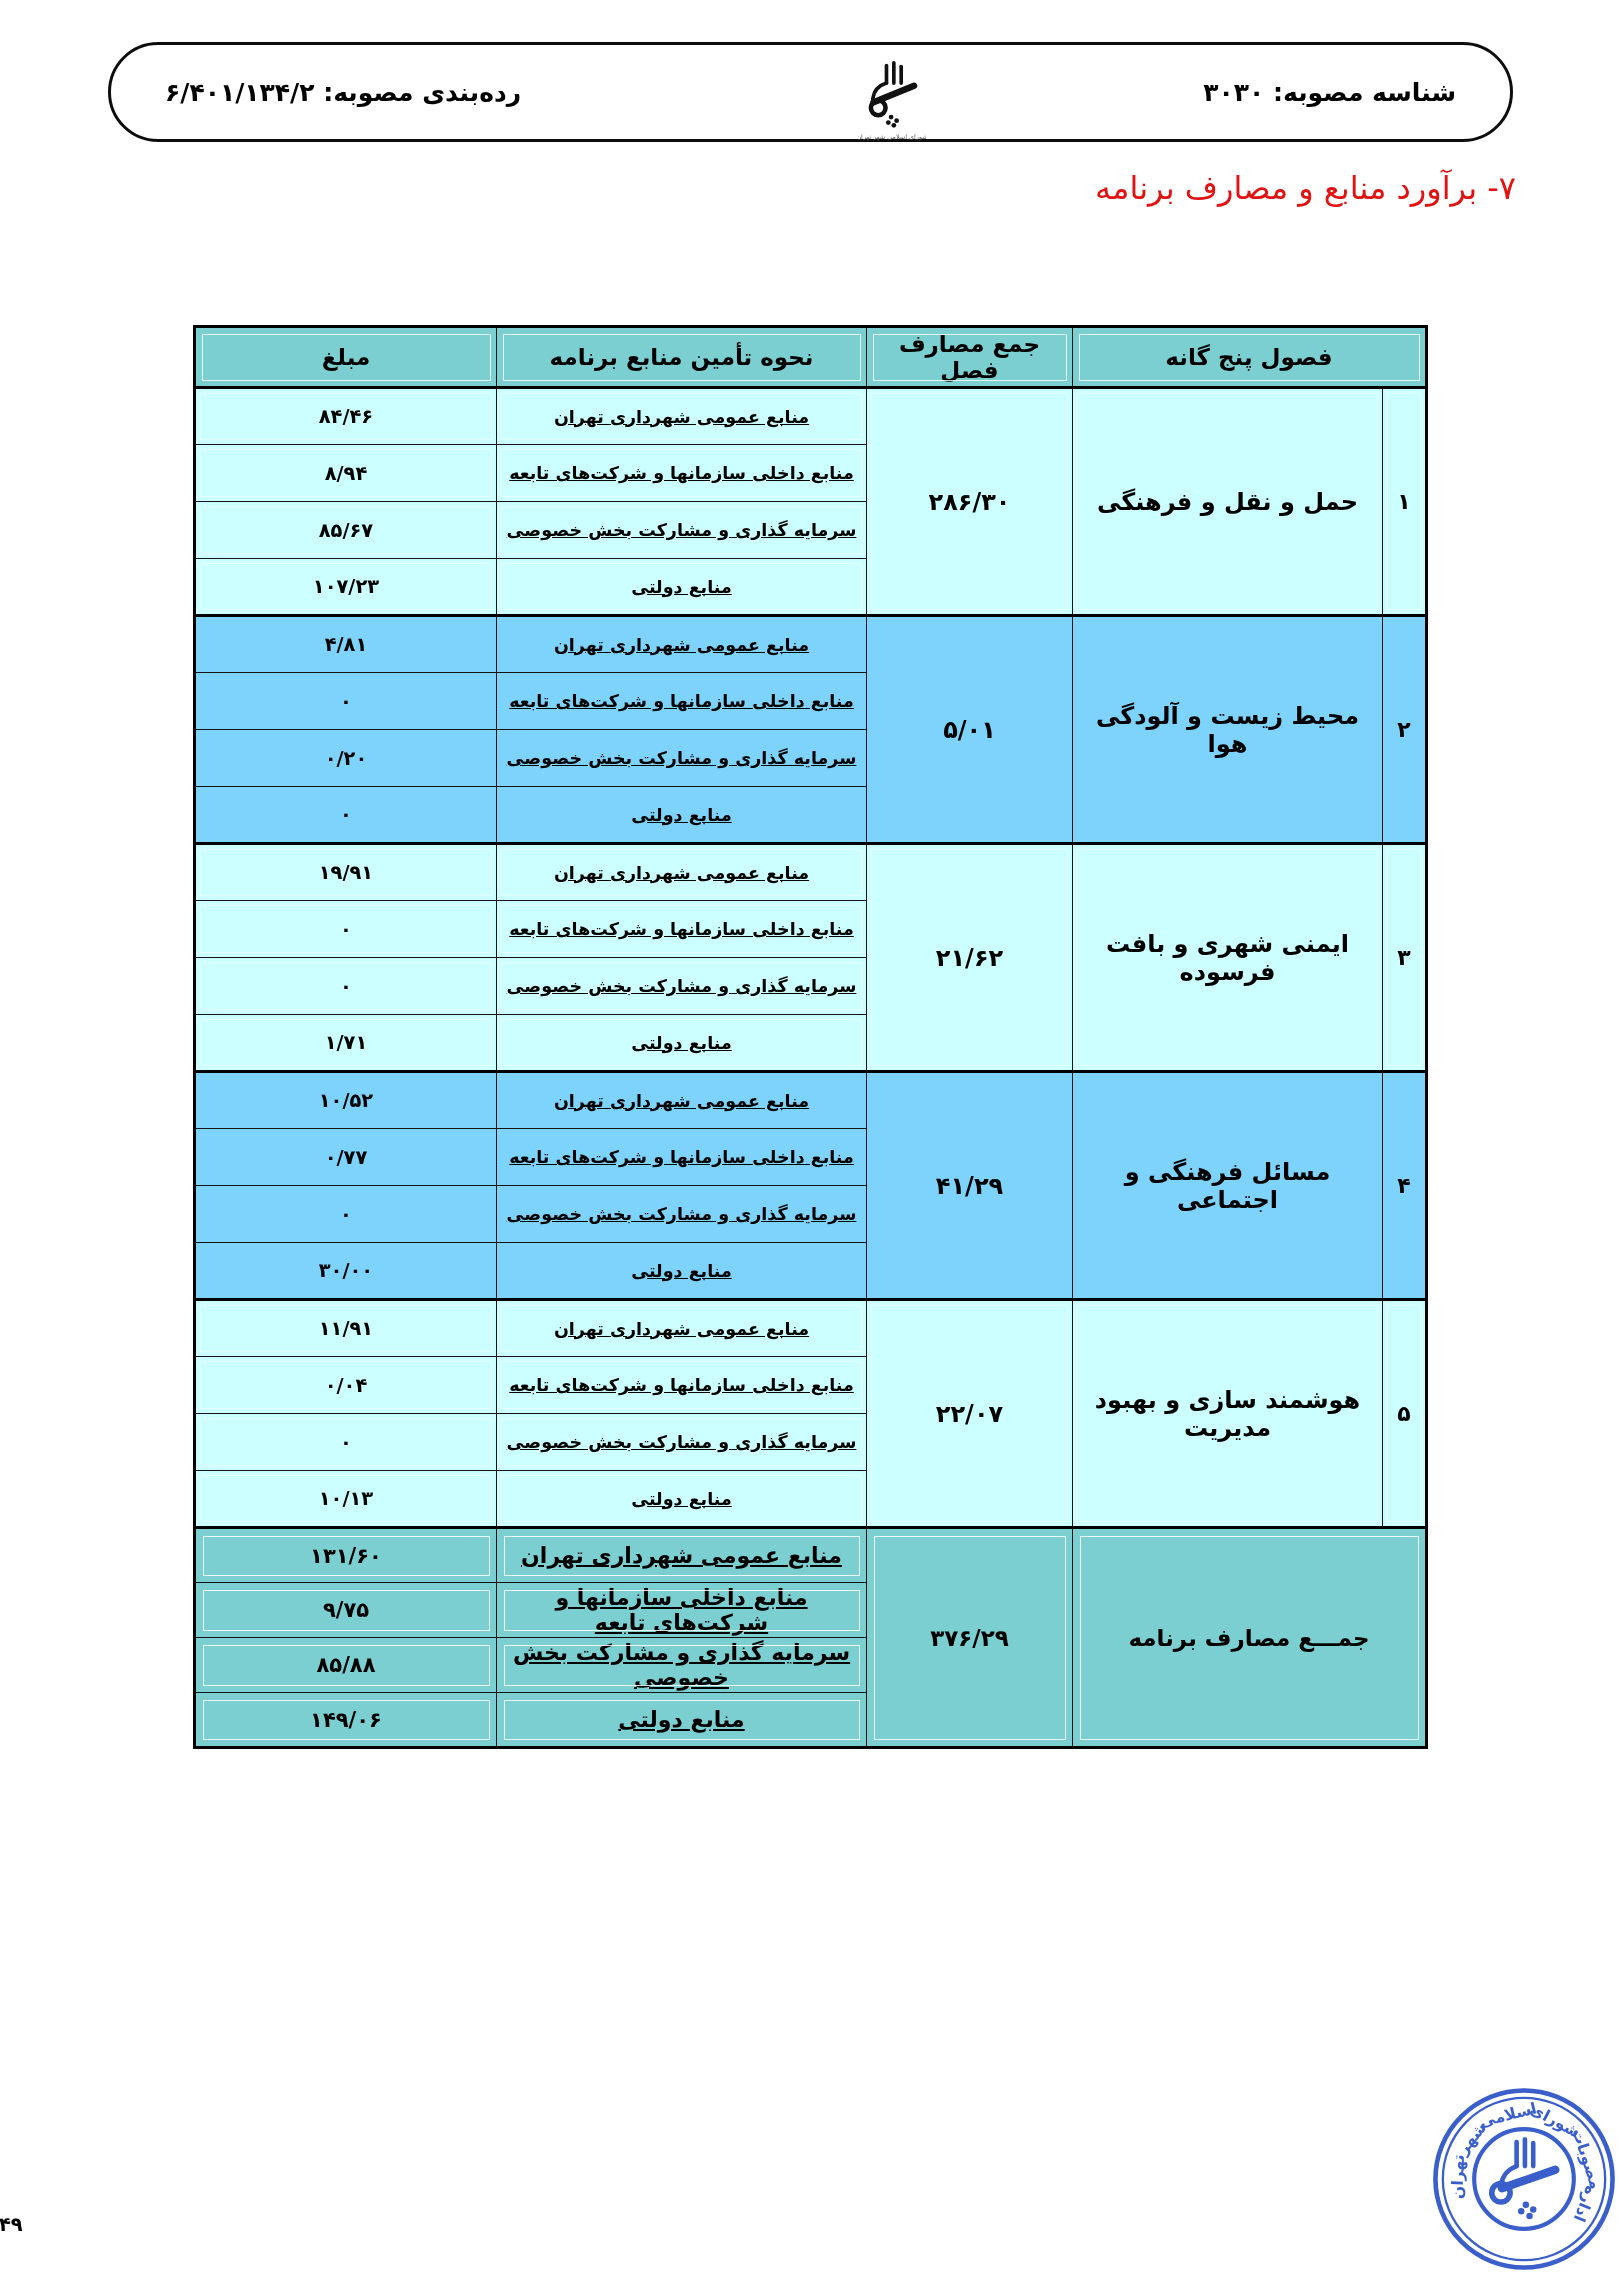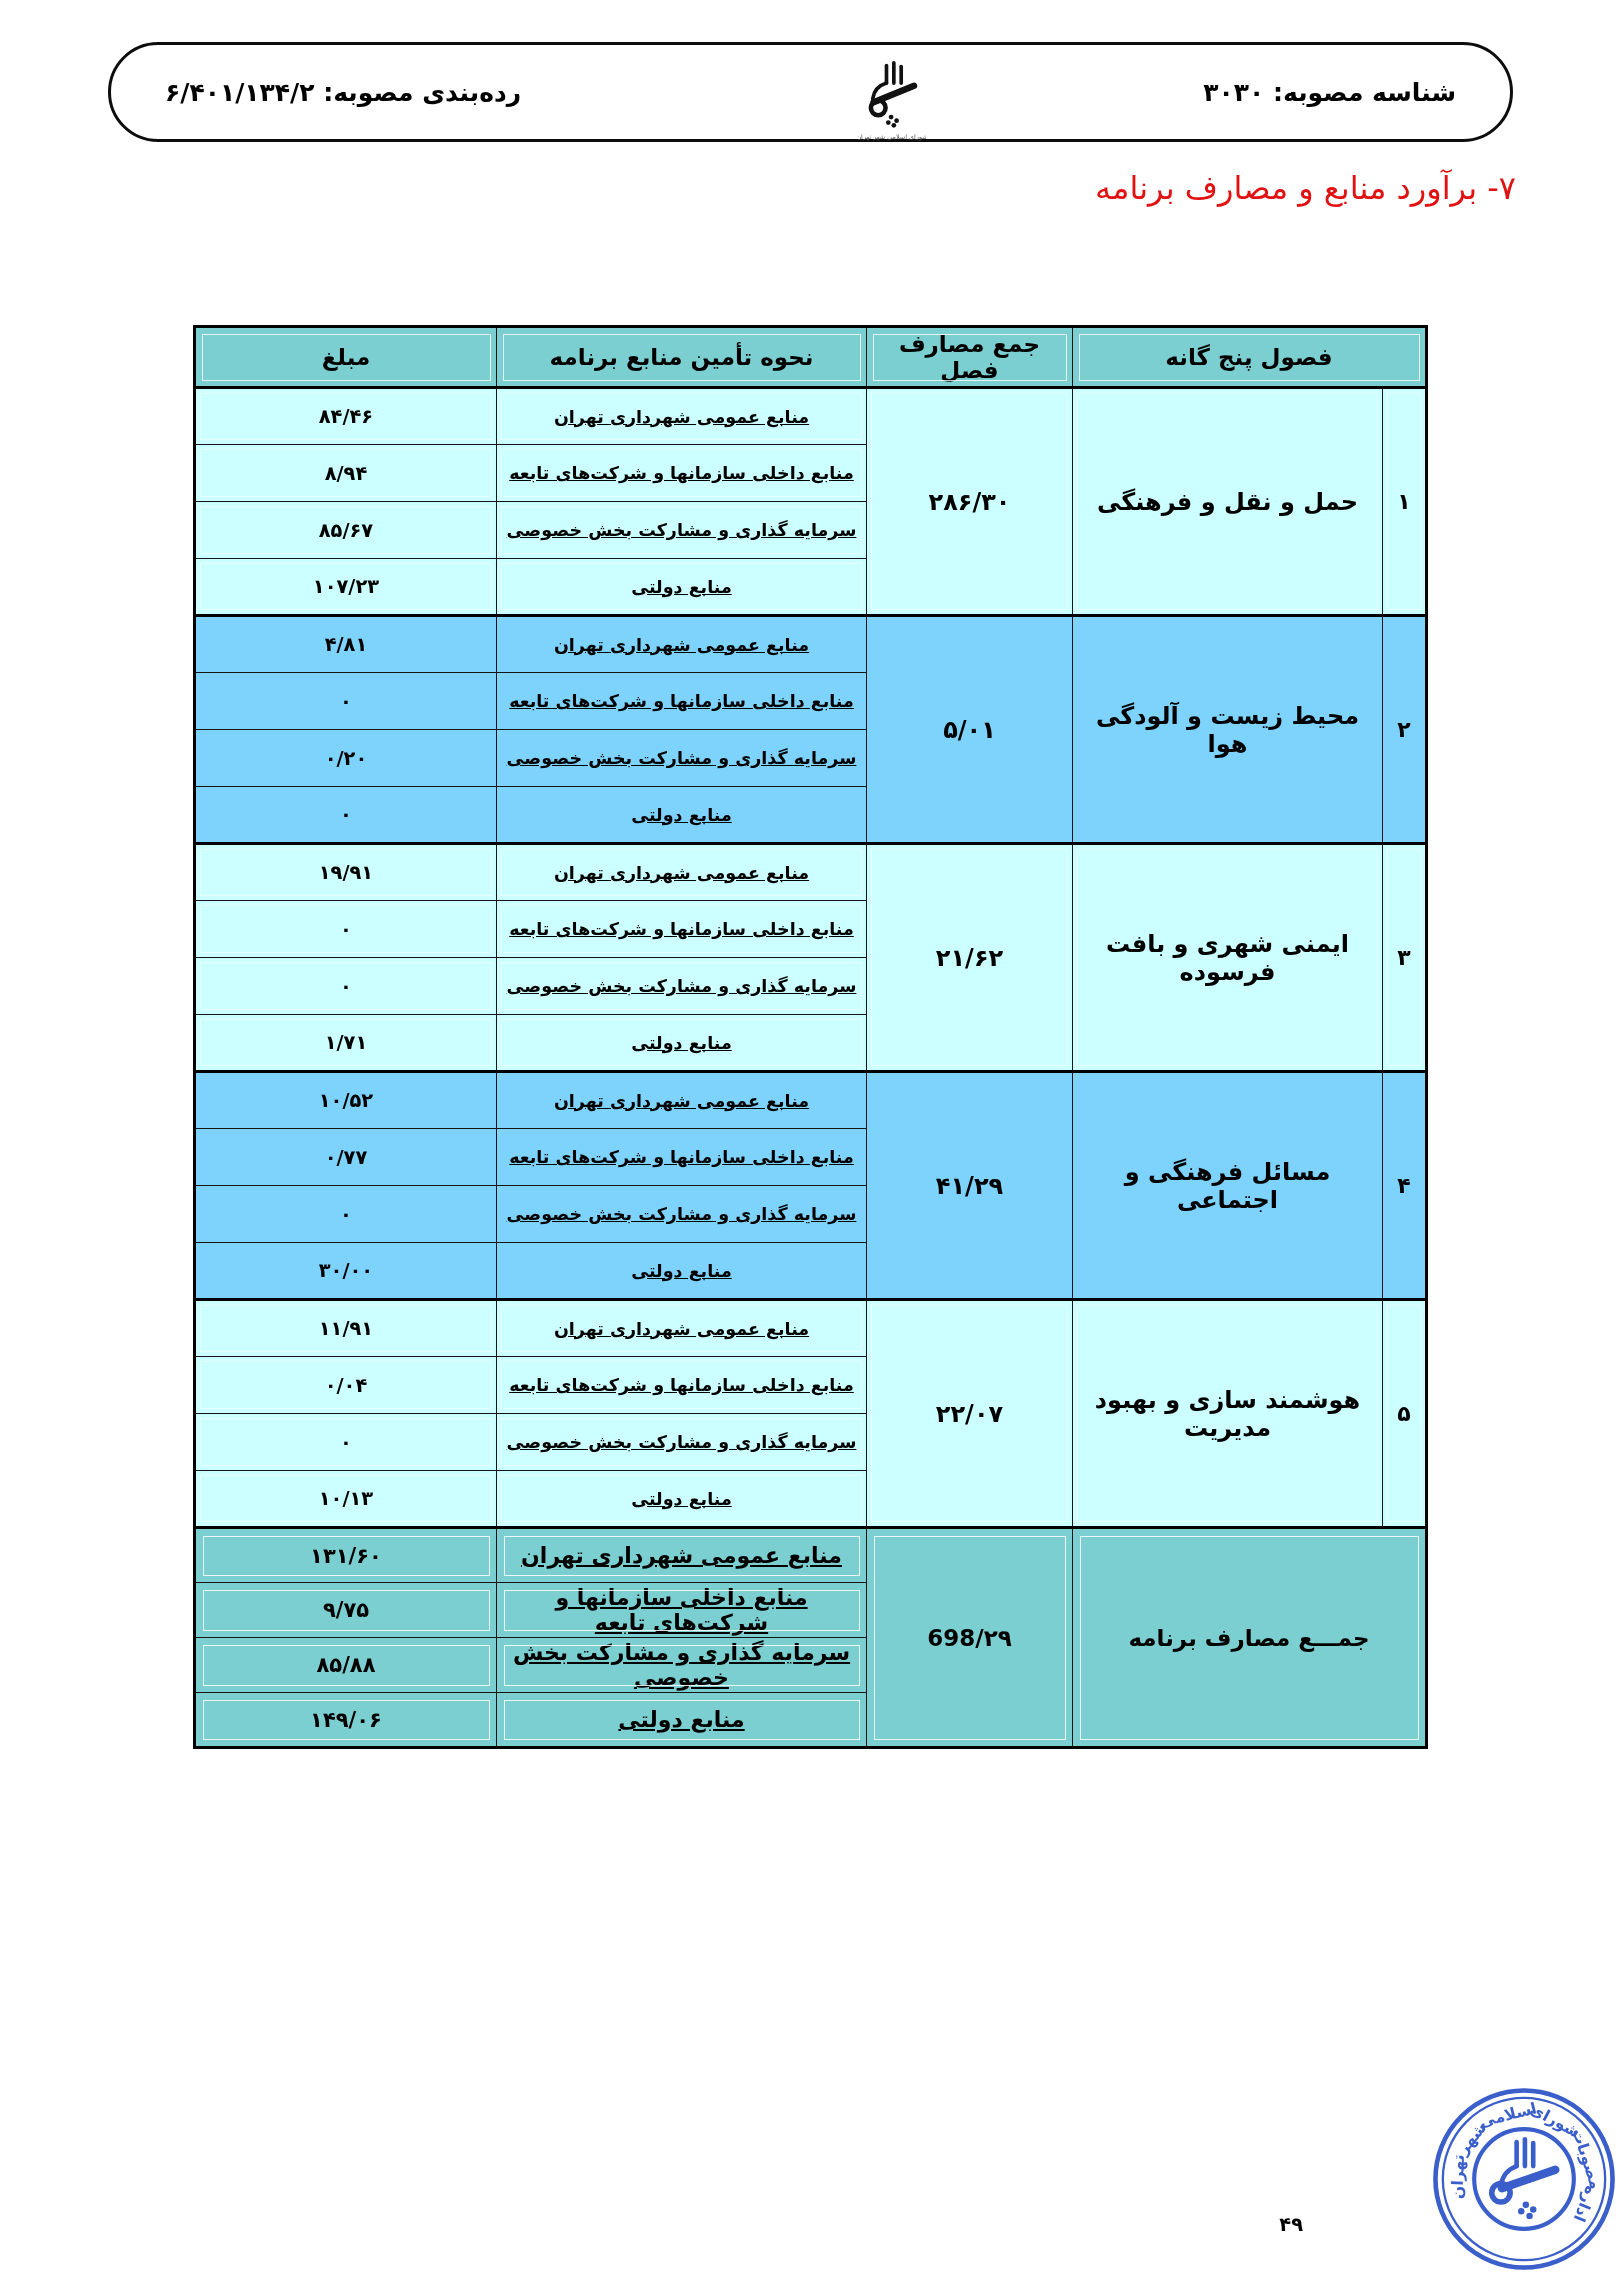--- a/index.html
+++ b/index.html
@@ -82,21 +82,21 @@
   td.cell-name   { font-size:24px; }
   td.cell-num    { font-size:22px; }
   tr.tealrow td.cell-source { font-size:22px; }
   tr.tealrow td.cell-amount { font-size:21px; }
   tr.tealrow td.cell-total  { font-size:23px; }
   tr.tealrow td.cell-name   { font-size:23px; }
 
   
   .page-number {
     position:absolute; left:0; top:2213px; width:1304px;
-    text-align:right; font-size:19.4px; font-weight:bold;
+    text-align:left; font-size:19.4px; font-weight:bold;
   }
   .stamp { position:absolute; left:1430px; top:2084px; width:190px; height:190px; opacity:.95; }
   .stamp text { font-weight:bold; }
 </style>
 </head>
 <body>
 
 <div class="page">
 
   <div class="capsule">
@@ -232,21 +232,21 @@
         <tr class="cyan" style="height: 57px;">
           <td class="cell-source">سرمایه گذاری و مشارکت بخش خصوصی</td>
           <td class="cell-amount">۰</td>
         </tr>
         <tr class="cyan" style="height: 57px;">
           <td class="cell-source">منابع دولتی</td>
           <td class="cell-amount">۱۰/۱۳</td>
         </tr>
         <tr class="tealrow sec-start" style="height: 55px;">
           <td class="cell-name" rowspan="4" colspan="2">جمـــع مصارف برنامه</td>
-          <td class="cell-total" rowspan="4">698/۲۹</td>
+          <td class="cell-total" rowspan="4">۳۷۶/۲۹</td>
           <td class="cell-source">منابع عمومی شهرداری تهران</td>
           <td class="cell-amount">۱۳۱/۶۰</td>
         </tr>
         <tr class="tealrow" style="height: 55px;">
           <td class="cell-source">منابع داخلی سازمانها و شرکت‌های تابعه</td>
           <td class="cell-amount">۹/۷۵</td>
         </tr>
         <tr class="tealrow" style="height: 55px;">
           <td class="cell-source">سرمایه گذاری و مشارکت بخش خصوصی</td>
           <td class="cell-amount">۸۵/۸۸</td>

